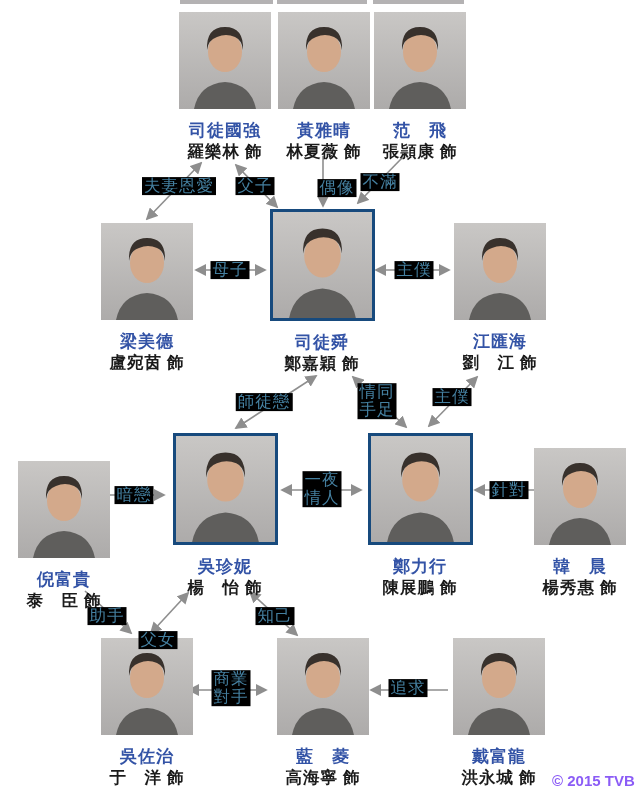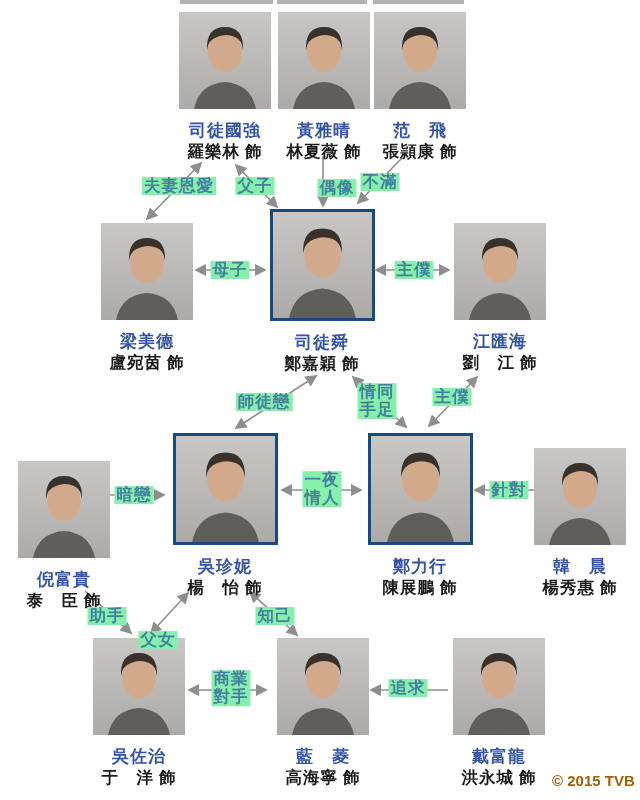--- a/index.html
+++ b/index.html
@@ -15,25 +15,25 @@
   .sliver{position:absolute;top:0;height:4px;background:#b4b2b3;z-index:0;}
   .arrows{position:absolute;left:0;top:0;z-index:1;}
   .arrows line{stroke:var(--arrow);stroke-width:1.6;}
   .card{position:absolute;width:120px;text-align:center;z-index:2;}
   .photo{margin:0 auto;overflow:hidden;background:#bdbbb9;}
   .photo.plain{width:92px;height:97px;}
   .photo.boxed{width:99px;height:106px;border:3px solid var(--box);}
   .av{display:block;width:100%;height:100%;}
   .cname{font-size:17px;font-weight:bold;color:var(--blue);margin-top:12px;line-height:1.15;letter-spacing:1px;white-space:nowrap;}
   .aname{font-size:16.5px;font-weight:bold;color:var(--ink);margin-top:2px;line-height:1.15;letter-spacing:1px;white-space:nowrap;font-family:Liberation Serif, serif;}
-  .rlabel{position:absolute;transform:translate(-50%,-50%);background:#86efac;color:var(--teal);
-          font-weight:bold;font-size:16.5px;white-space:nowrap;z-index:3;padding:0 2px;
+  .rlabel{position:absolute;transform:translate(-50%,-50%);background:#000000;color:var(--teal);
+          font-weight:normal;font-size:16.5px;white-space:nowrap;z-index:3;padding:0 2px;
           line-height:1.08;text-align:center;letter-spacing:1px;}
   .rlabel .l2{display:block;}
-  .copyright{position:absolute;left:552px;top:772px;font-weight:bold;font-size:15px;color:#a16207;z-index:2;white-space:nowrap;}
+  .copyright{position:absolute;left:552px;top:772px;font-weight:bold;font-size:15px;color:#8b5cf6;z-index:2;white-space:nowrap;}
 </style>
 </head>
 <body>
 
 <div class="stage">
 
   <svg width="0" height="0" style="position:absolute" aria-hidden="true">
     <defs>
       <linearGradient id="phbg" x1="0" y1="0" x2="0" y2="1">
         <stop offset="0" stop-color="#c9c7c5"></stop>
@@ -161,21 +161,21 @@
   <div class="card" style="left:520px;top:448px">
     <div class="photo plain">
         <svg class="av" viewBox="0 0 92 97">
           <use href="#avatar"></use>
         </svg>
       </div>
     <div class="cname">韓　晨</div>
     <div class="aname">楊秀惠 飾</div>
   </div>
 
-  <div class="card" style="left:79px;top:638px">
+  <div class="card" style="left:87px;top:638px">
     <div class="photo plain">
         <svg class="av" viewBox="0 0 92 97">
           <use href="#avatar"></use>
         </svg>
       </div>
     <div class="cname">吳佐治</div>
     <div class="aname">于　洋 飾</div>
   </div>
   <div class="card" style="left:263px;top:638px">
     <div class="photo plain">

